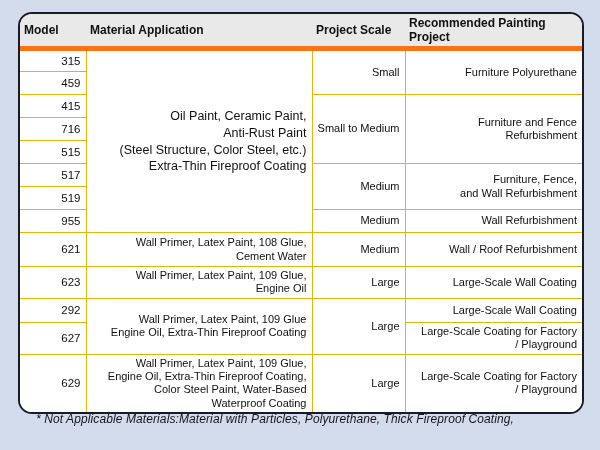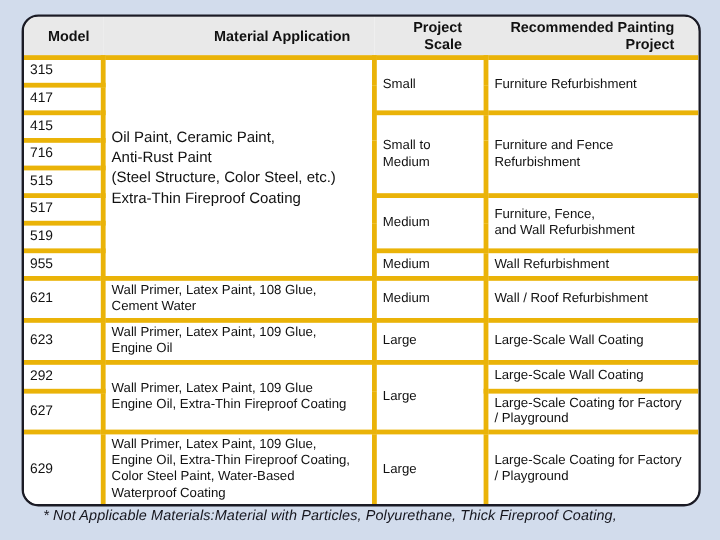--- a/index.html
+++ b/index.html
@@ -27,30 +27,30 @@
   }
   col.c-model { width: 66px; }
   col.c-material { width: 226px; }
   col.c-scale { width: 93px; }
   col.c-rec { width: auto; }
   th {
     background: #e9e9e9;
     font-size: 12px;
     font-weight: bold;
     height: 30px;
-    border-bottom: 2px solid #f97316;
-    text-align: right;
+    border-bottom: 5px solid #f97316;
+    text-align: left;
     vertical-align: middle;
-    padding: 2px 20px;
+    padding: 2px 4px;
   }
   td {
-    border: 4px solid #eab308;
+    border: 1px solid #eab308;
     font-size: 11px;
     line-height: 1.22;
-    text-align: left;
+    text-align: right;
     vertical-align: middle;
     padding: 2px 5px;
     white-space: pre-line;
     background: #ffffff;
   }
   td:first-child { border-left: none; }
   td:last-child { border-right: none; }
   tr:last-child td { border-bottom: none; }
   td.model { font-size: 11.5px; }
   td.material-lg { font-size: 12.5px; line-height: 1.35; margin-left: 44px; }
@@ -62,21 +62,20 @@
   .footnote {
     position: absolute;
     left: 0; top: 412px;
     width: 550px;
     text-align: center;
     font-style: italic;
     font-size: 12px;
     line-height: 1.3;
     color: #15151d;
     letter-spacing: 0.1px;
-    margin-top: 10px;
   }
 </style>
 </head>
 <body>
 
 <div class="table-wrap">
   <table class="spec">
     <colgroup>
       <col class="c-model">
         <col class="c-material">
@@ -92,24 +91,24 @@
       </tr>
     </thead>
     <tbody>
       <tr class="r-single">
         <td class="model">315</td>
         <td class="material-lg" rowspan="8">Oil Paint, Ceramic Paint,
 Anti-Rust Paint
 (Steel Structure, Color Steel, etc.)
 Extra-Thin Fireproof Coating</td>
         <td rowspan="2">Small</td>
-        <td rowspan="2">Furniture Refurbishment</td>
+        <td rowspan="2">Furniture Polyurethane</td>
       </tr>
       <tr class="r-single">
-        <td class="model">417</td>
+        <td class="model">459</td>
       </tr>
       <tr class="r-single">
         <td class="model">415</td>
         <td rowspan="3">Small to Medium</td>
         <td rowspan="3">Furniture and Fence
 Refurbishment</td>
       </tr>
       <tr class="r-single">
         <td class="model">716</td>
       </tr>

